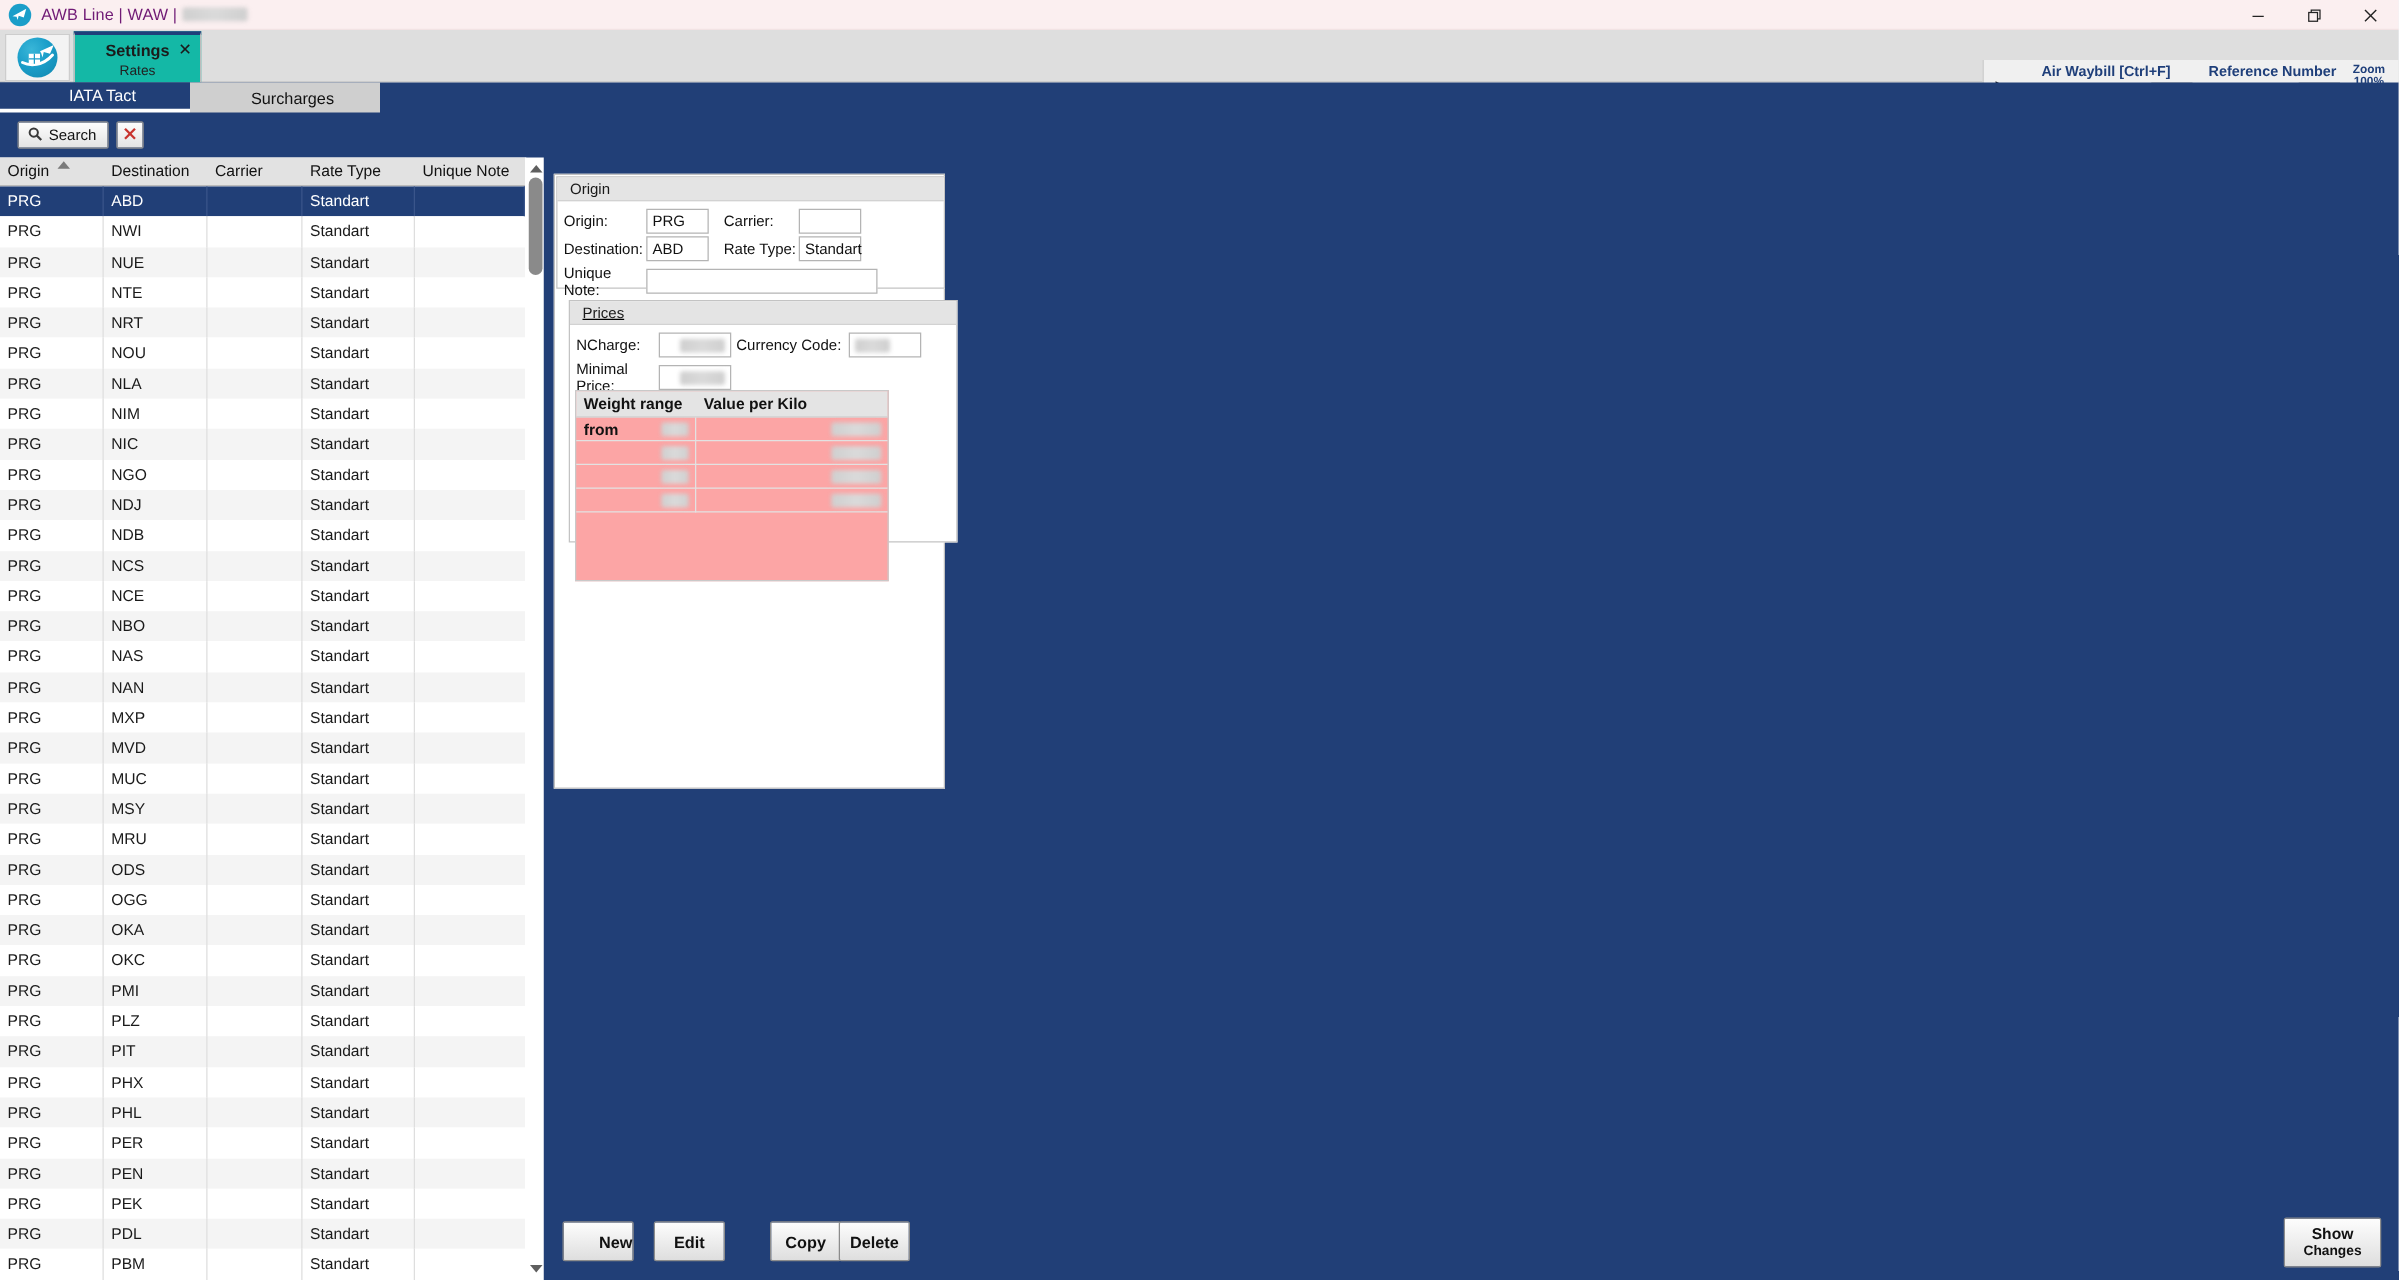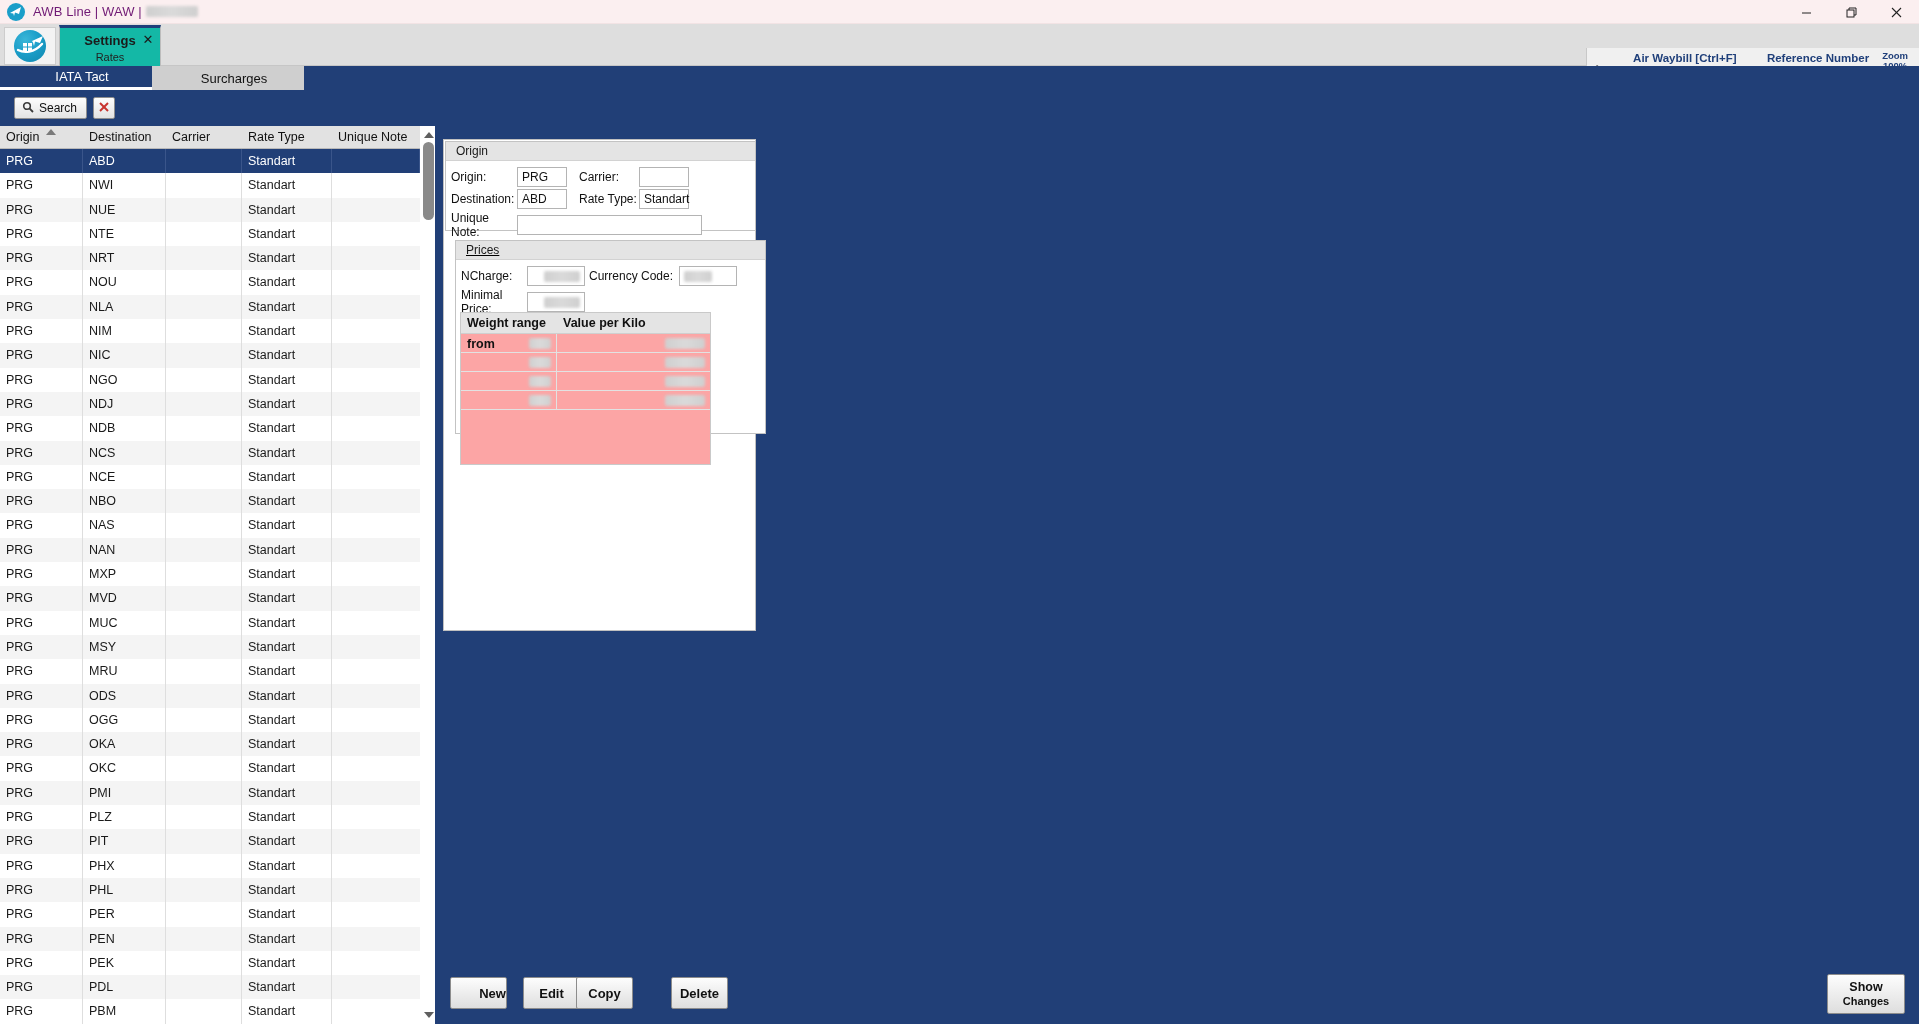--- a/index.html
+++ b/index.html
@@ -281,21 +281,21 @@
   .act-btn {
     position: absolute; top: 11px; width: 57px; height: 32px;
     background: linear-gradient(#fdfdfd,#dedede);
     border: 1px solid #8c8c8c; border-radius: 2px;
     font-size: 13px; font-weight: bold; color: #111;
     display: flex; align-items: center; justify-content: center;
     font-family: "Liberation Sans", sans-serif;
   }
   .act-new { left: 450px; padding-left: 28px; }
   .act-edit { left: 523px; }
-  .act-copy { left: 576px; }
+  .act-copy { left: 616px; }
   .act-delete { left: 671px; }
   .act-show {
     position: absolute; right: 14px; top: 8px; width: 78px; height: 40px;
     background: linear-gradient(#fdfdfd,#dedede);
     border: 1px solid #8c8c8c; border-radius: 2px;
     display: flex; flex-direction: column; align-items: center; justify-content: center;
     color: #111; line-height: 1.15;
   }
   .act-show .l1 { font-size: 12.5px; font-weight: bold; }
   .act-show .l2 { font-size: 11px; font-weight: bold; }

